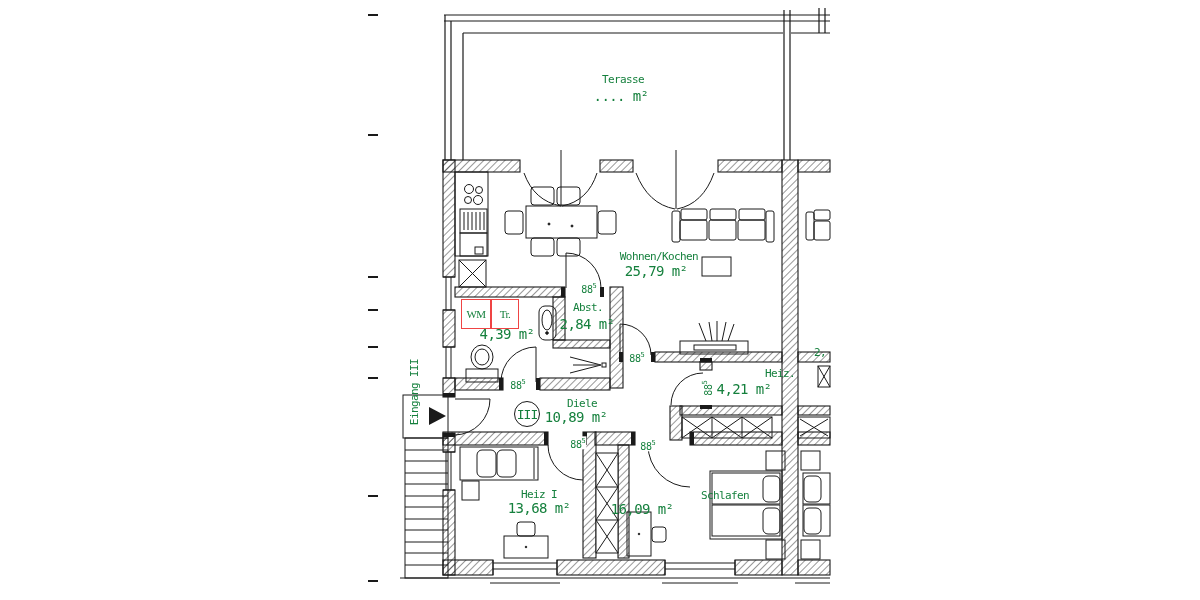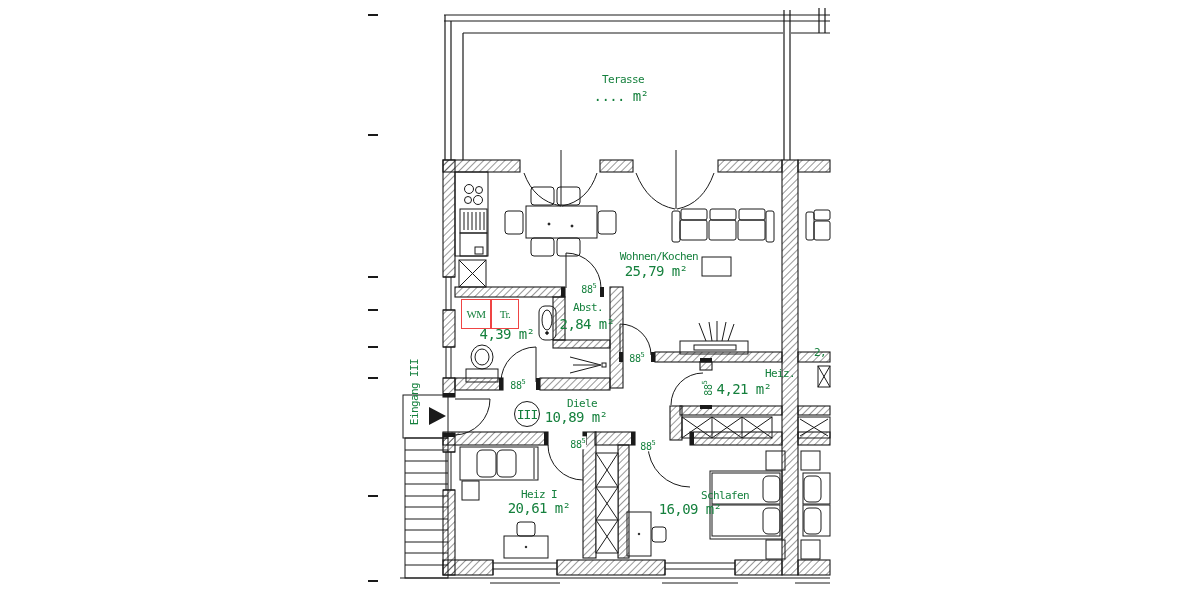--- a/index.html
+++ b/index.html
@@ -363,24 +363,24 @@
 <div class="lbl" style="left:588px;top:308px;text-align:right;">Abst.</div>
 <div class="lbl area" style="left:587px;top:324px;">2,84 m²</div>
 
 <div class="lbl" style="left:582px;top:404px;">Diele</div>
 <div class="lbl area" style="left:576px;top:417px;">10,89 m²</div>
 
 <div class="lbl" style="left:780px;top:374px;">Heiz.</div>
 <div class="lbl area" style="left:744px;top:389px;">4,21 m²</div>
 
 <div class="lbl" style="left:539px;top:495px;">Heiz I</div>
-<div class="lbl area" style="left:539px;top:508px;">20,61 m²</div>
+<div class="lbl area" style="left:539px;top:508px;">13,68 m²</div>
 
 <div class="lbl" style="left:678px;top:496px;margin-left:47px;">Schlafen</div>
-<div class="lbl area" style="left:690px;top:509px;text-align:right;">16,09 m²</div>
+<div class="lbl area" style="left:642px;top:509px;text-align:right;">16,09 m²</div>
 
 <div class="lbl" style="left:820px;top:353px;">2,</div>
 
 <div class="lbl vert" style="left:415px;top:392px;font-size:11px;">Eingang III</div>
 <div class="unit-circle" style="left:527px;top:414px;">III</div>
 
 <div class="appliance" style="left:461px;top:299px;width:28px;height:28px;">WM</div>
 <div class="appliance" style="left:491px;top:299px;width:26px;height:28px;">Tr.</div>
 
 <div class="dl" style="left:589px;top:288px;"><span>88</span><sup>5</sup></div>

